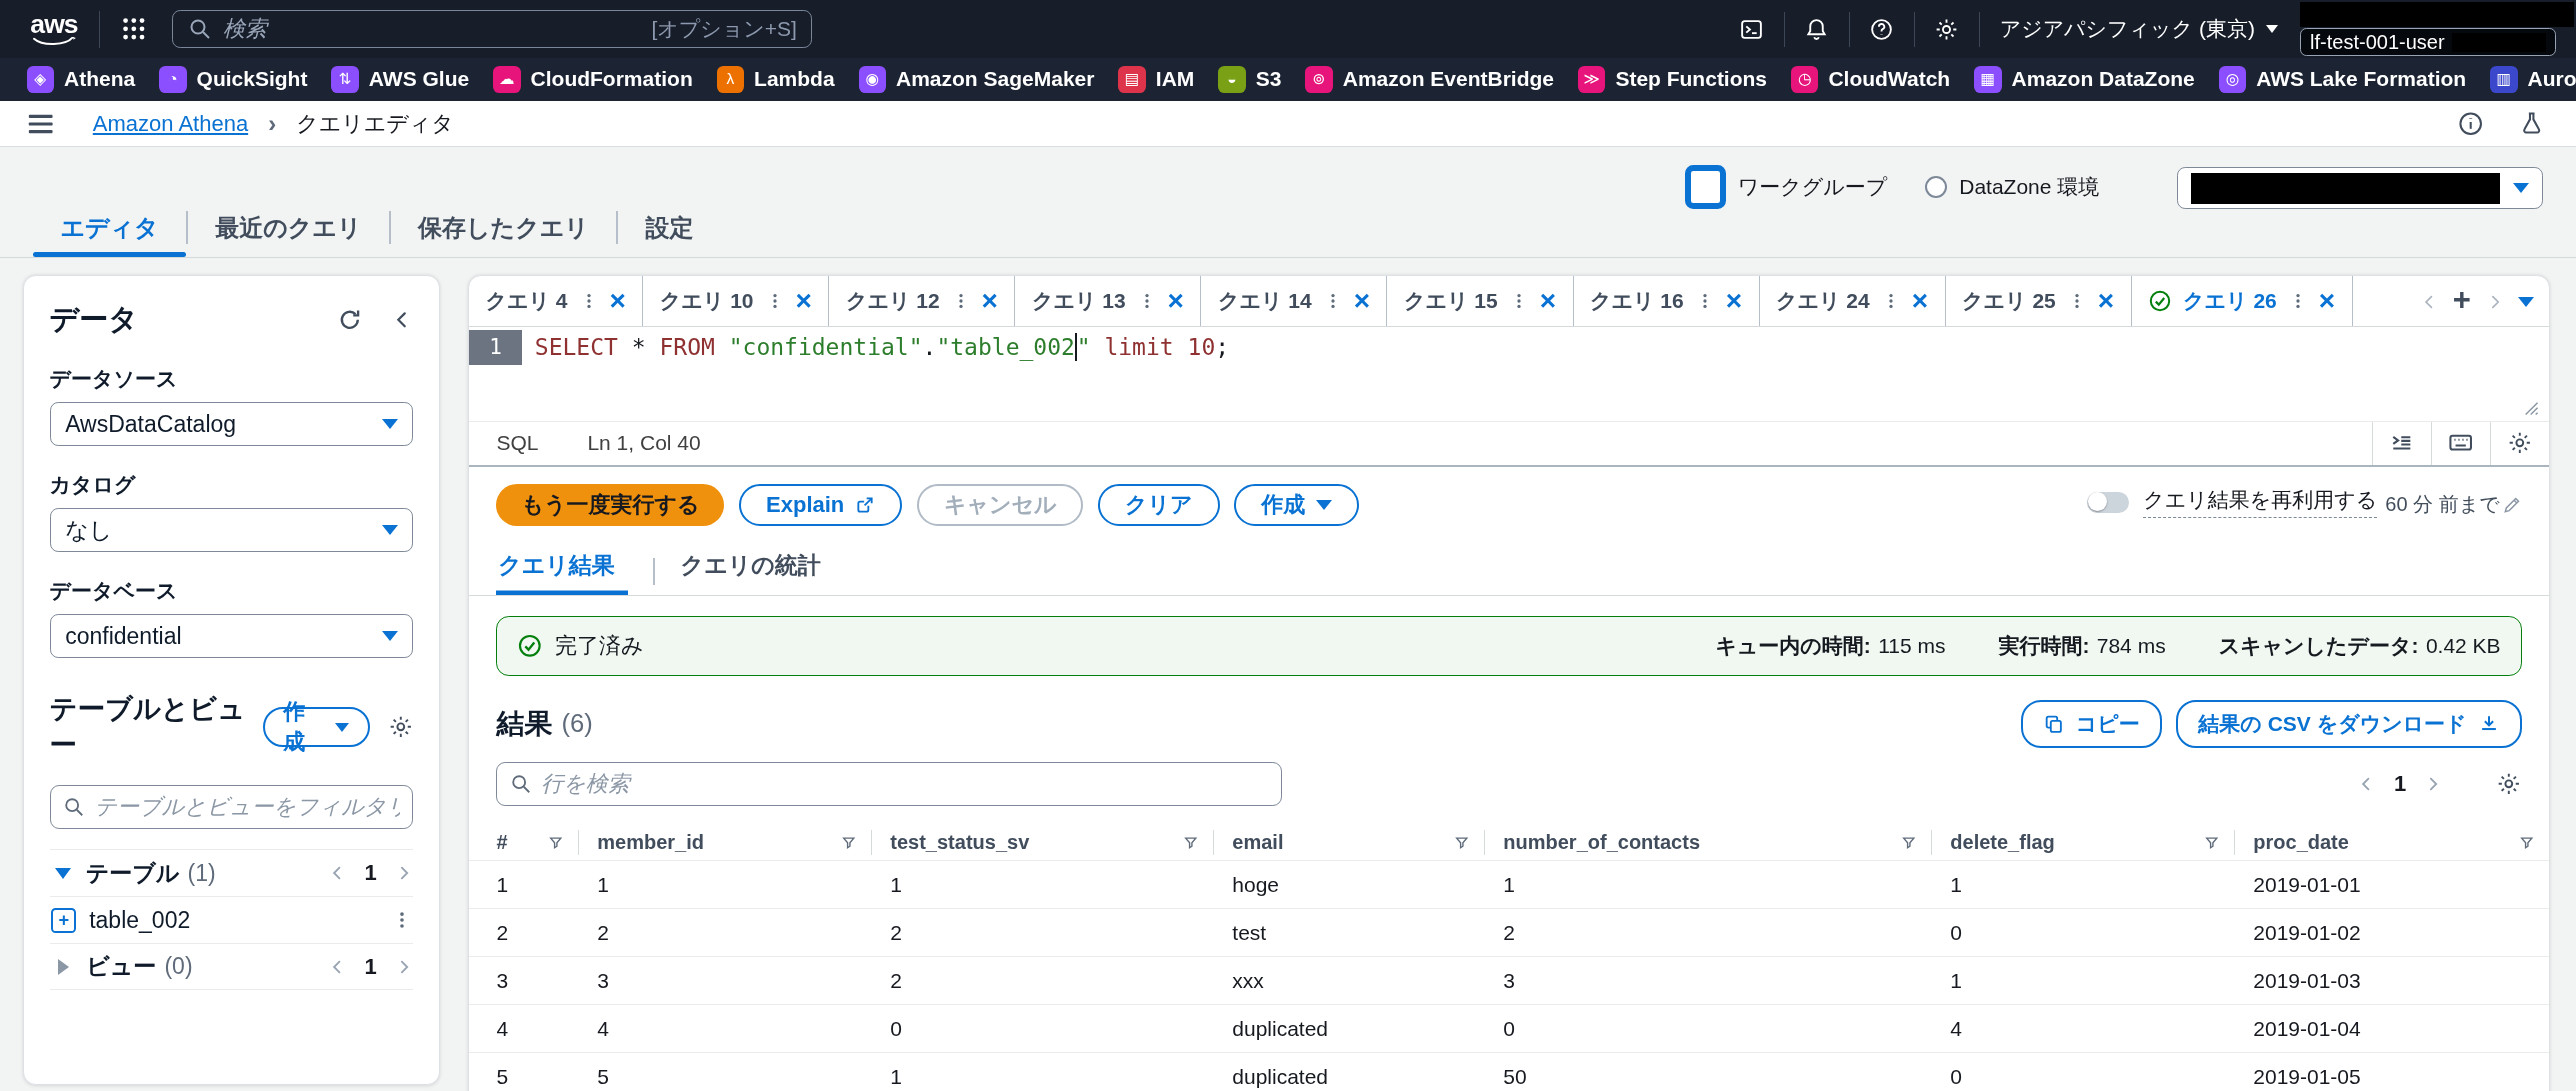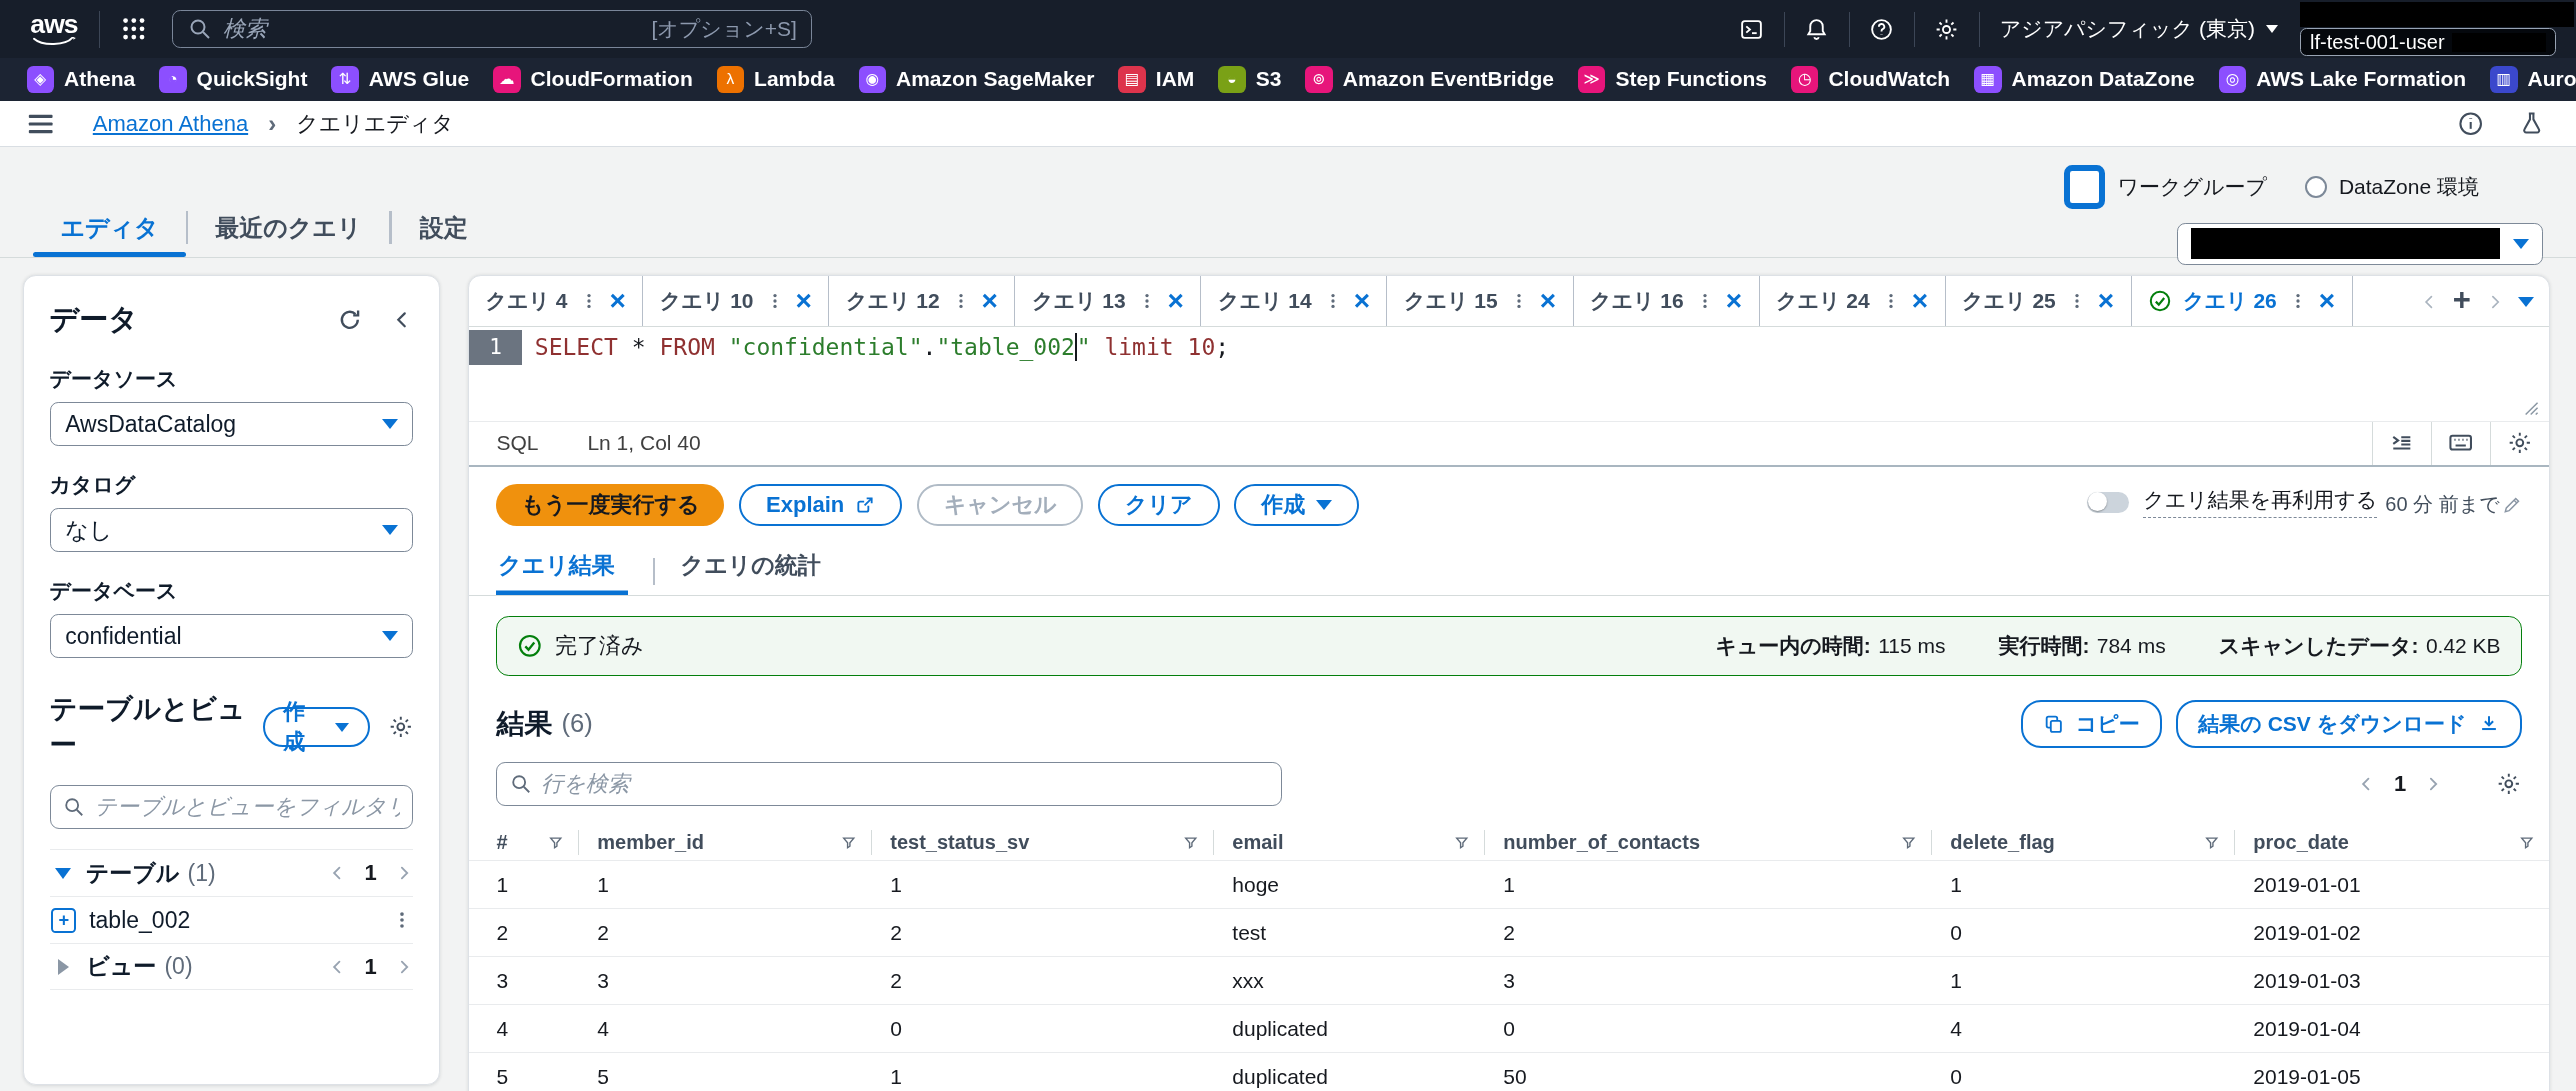--- a/index.html
+++ b/index.html
@@ -34,21 +34,21 @@
   
   .crumbbar{height:46px;background:#fff;display:flex;align-items:center;border-bottom:0.9px solid #d9dee3;}
   .burger{margin-left:27.4px;color:#414d5c;}
   .crumb-link{color:#0972d3;font-size:22px;text-decoration:underline;margin-left:38px;}
   .crumb-sep{color:#5f6b7a;font-size:24px;margin:0 20px;font-weight:bold;}
   .crumb-cur{color:#16191f;font-size:22px;}
   .crumb-icons{margin-left:auto;margin-right:31px;display:flex;gap:33px;color:#414d5c;align-items:center;}
 
   
   .content{position:relative;height:945px;}
-  .wg{position:absolute;top:18.3px;right:33px;display:flex;flex-direction:column;align-items:flex-end;gap:13.7px;z-index:3;}
+  .wg{position:absolute;top:18.3px;right:33px;display:flex;flex-direction:row;align-items:flex-end;gap:13.7px;z-index:3;}
   .wg-radios{display:flex;gap:38px;margin-right:64px;}
   .radio{display:flex;align-items:center;gap:12px;font-size:21px;color:#16191f;}
   .rdot{width:22px;height:22px;border-radius:50%;background:#fff;flex:none;}
   .rdot.sel{border:6.9px solid #0972d3;}
   .rdot.un{border:2.3px solid #7d8998;}
   .wg-select{width:366px;height:42px;background:#fff;border:1.8px solid #7d8998;border-radius:8.2px;display:flex;align-items:center;padding:0 12.8px;}
   .wg-redact{flex:1;height:31px;background:#000;}
   .tri-blue{width:0;height:0;border-left:8.2px solid transparent;border-right:8.2px solid transparent;border-top:10px solid #0972d3;flex:none;}
 
   .ptabs{position:absolute;top:51px;left:33px;display:flex;align-items:stretch;height:59px;z-index:2;}
@@ -389,20 +389,21 @@
       <span class="wg-redact"></span>
       <span class="tri-blue" style="margin-left:12.8px;"></span>
     </div>
   </div>
 
   <div class="ptabs">
     <span class="ptab active">エディタ</span>
     <span class="ptab-sep"></span>
     <span class="ptab">最近のクエリ</span>
     <span class="ptab-sep"></span>
+    <span class="ptab">保存したクエリ</span>
     <span class="ptab-sep"></span>
     <span class="ptab">設定</span>
   </div>
   <div class="hdiv"></div>
 
   <div class="card sidebar">
     <div class="sb-head">
       <span class="sb-title">データ</span>
       <span class="sb-hicons">
         <span>

